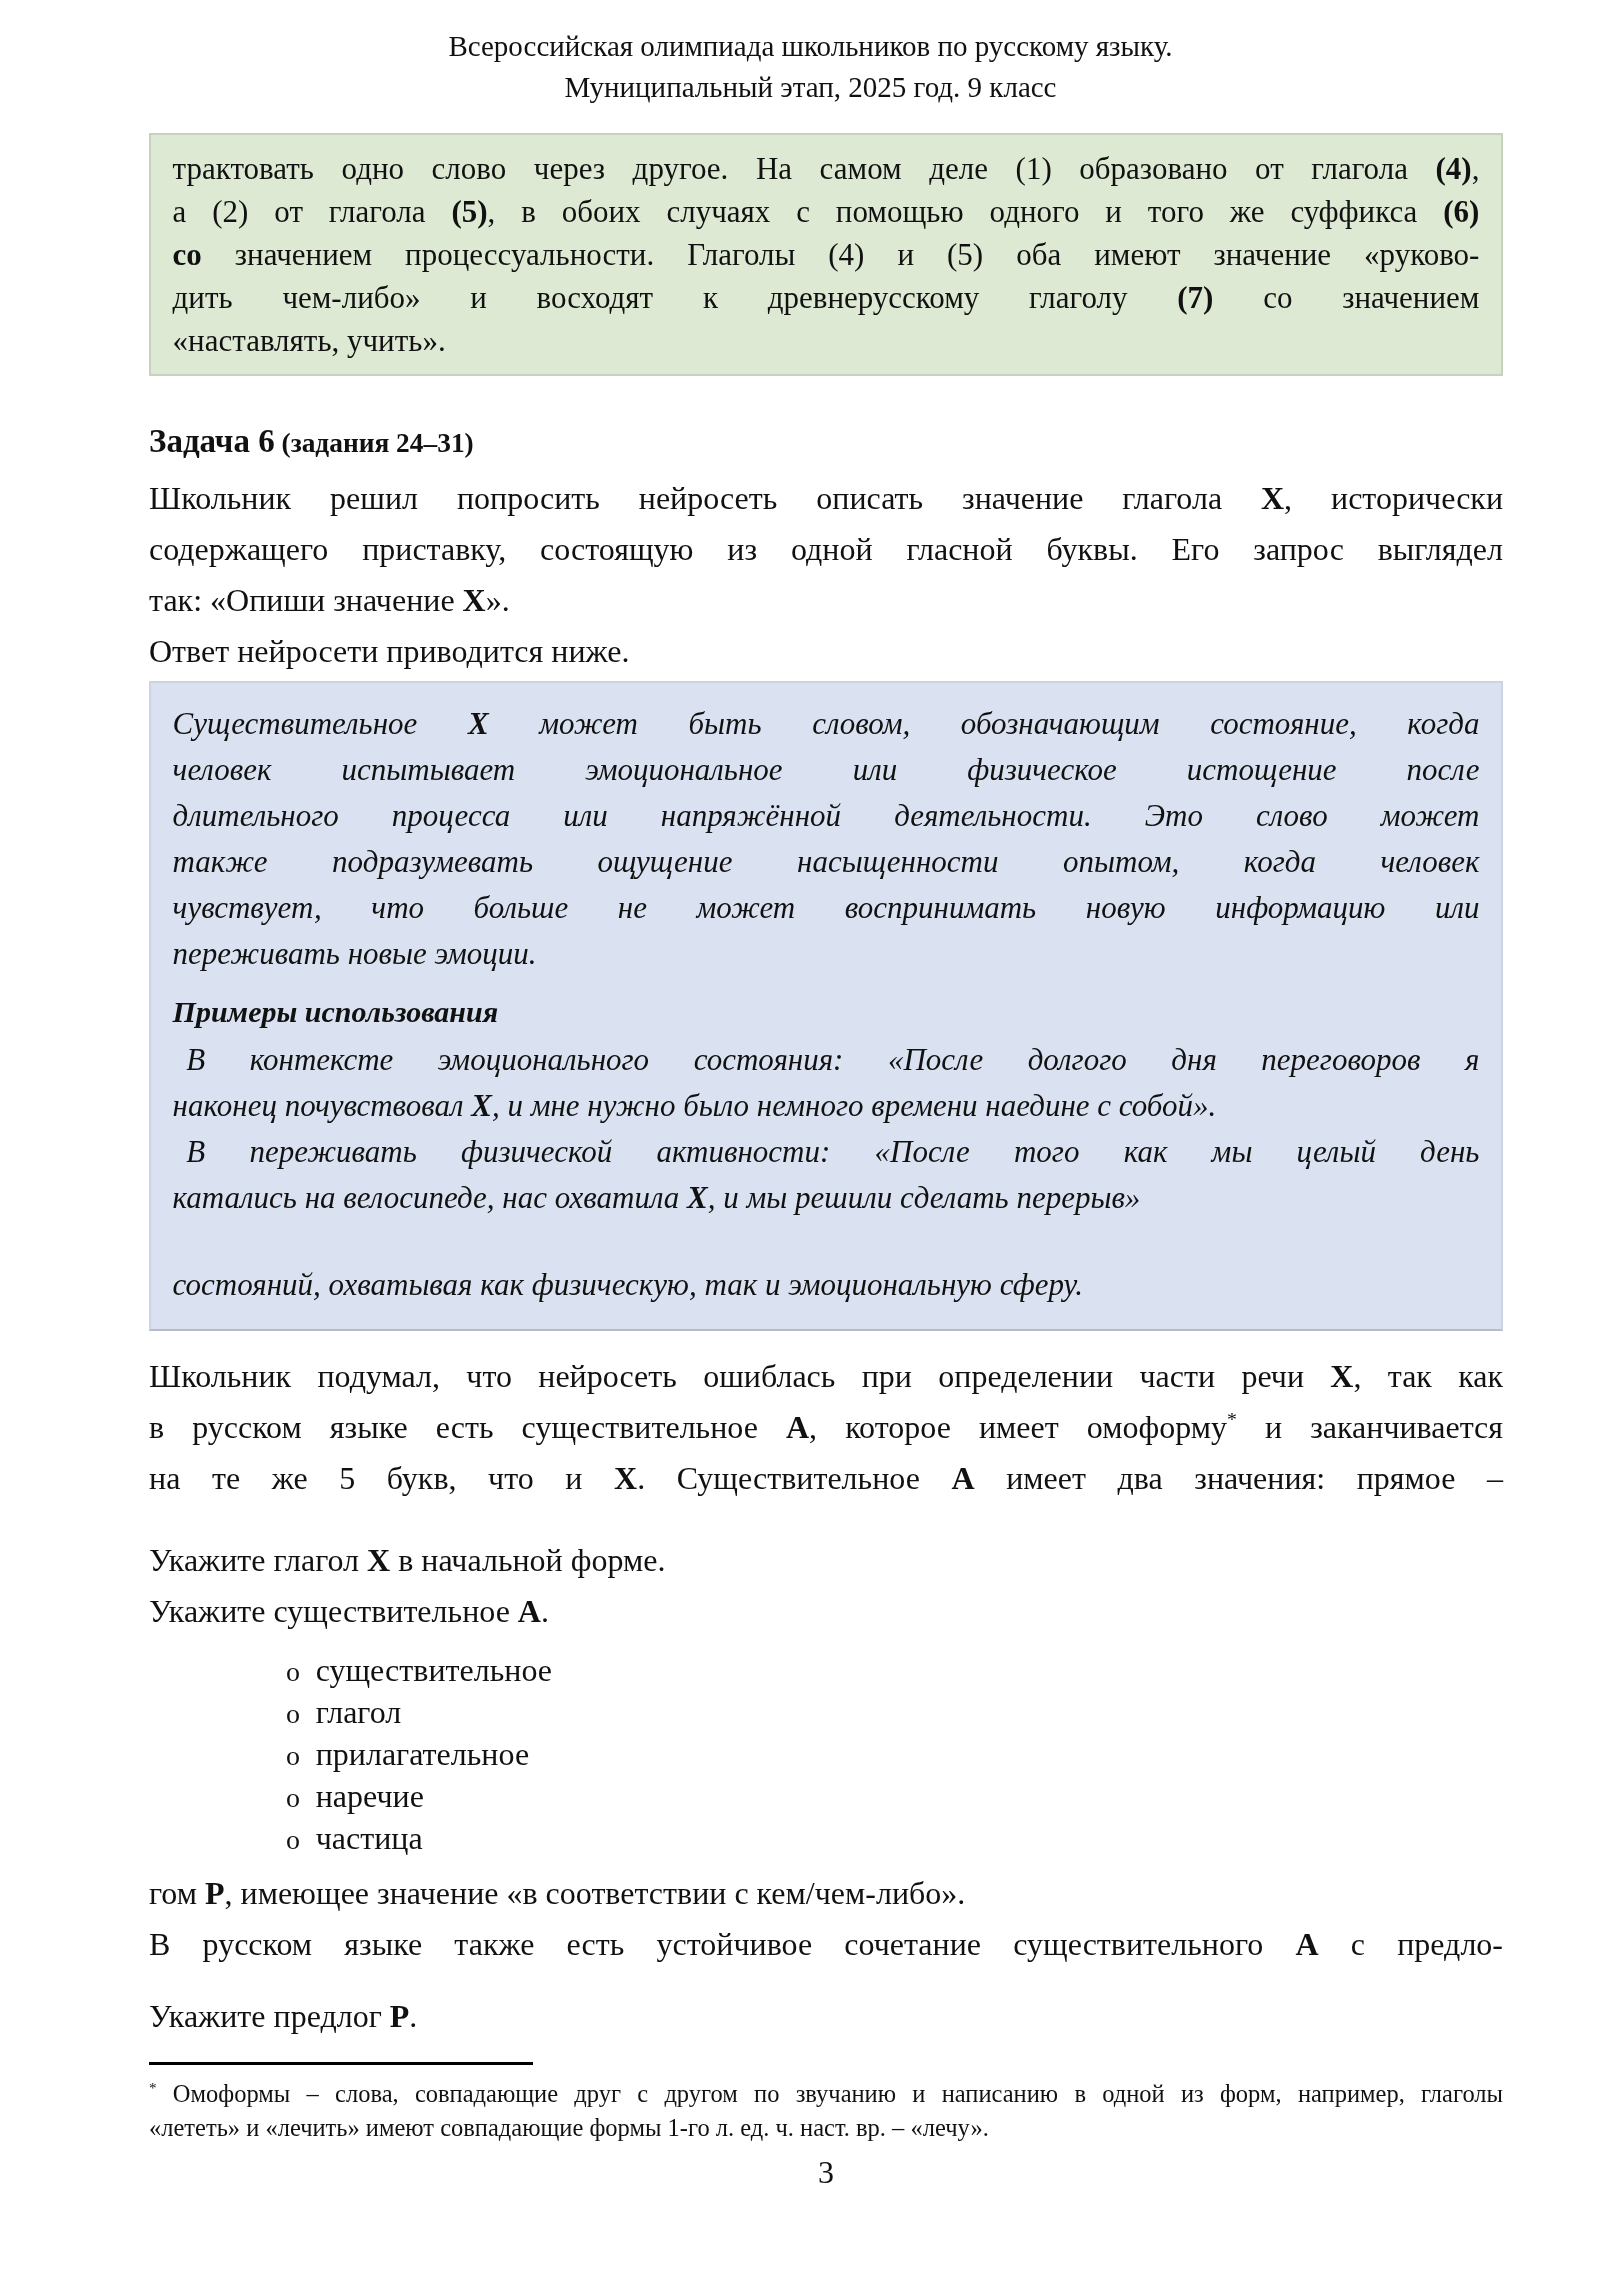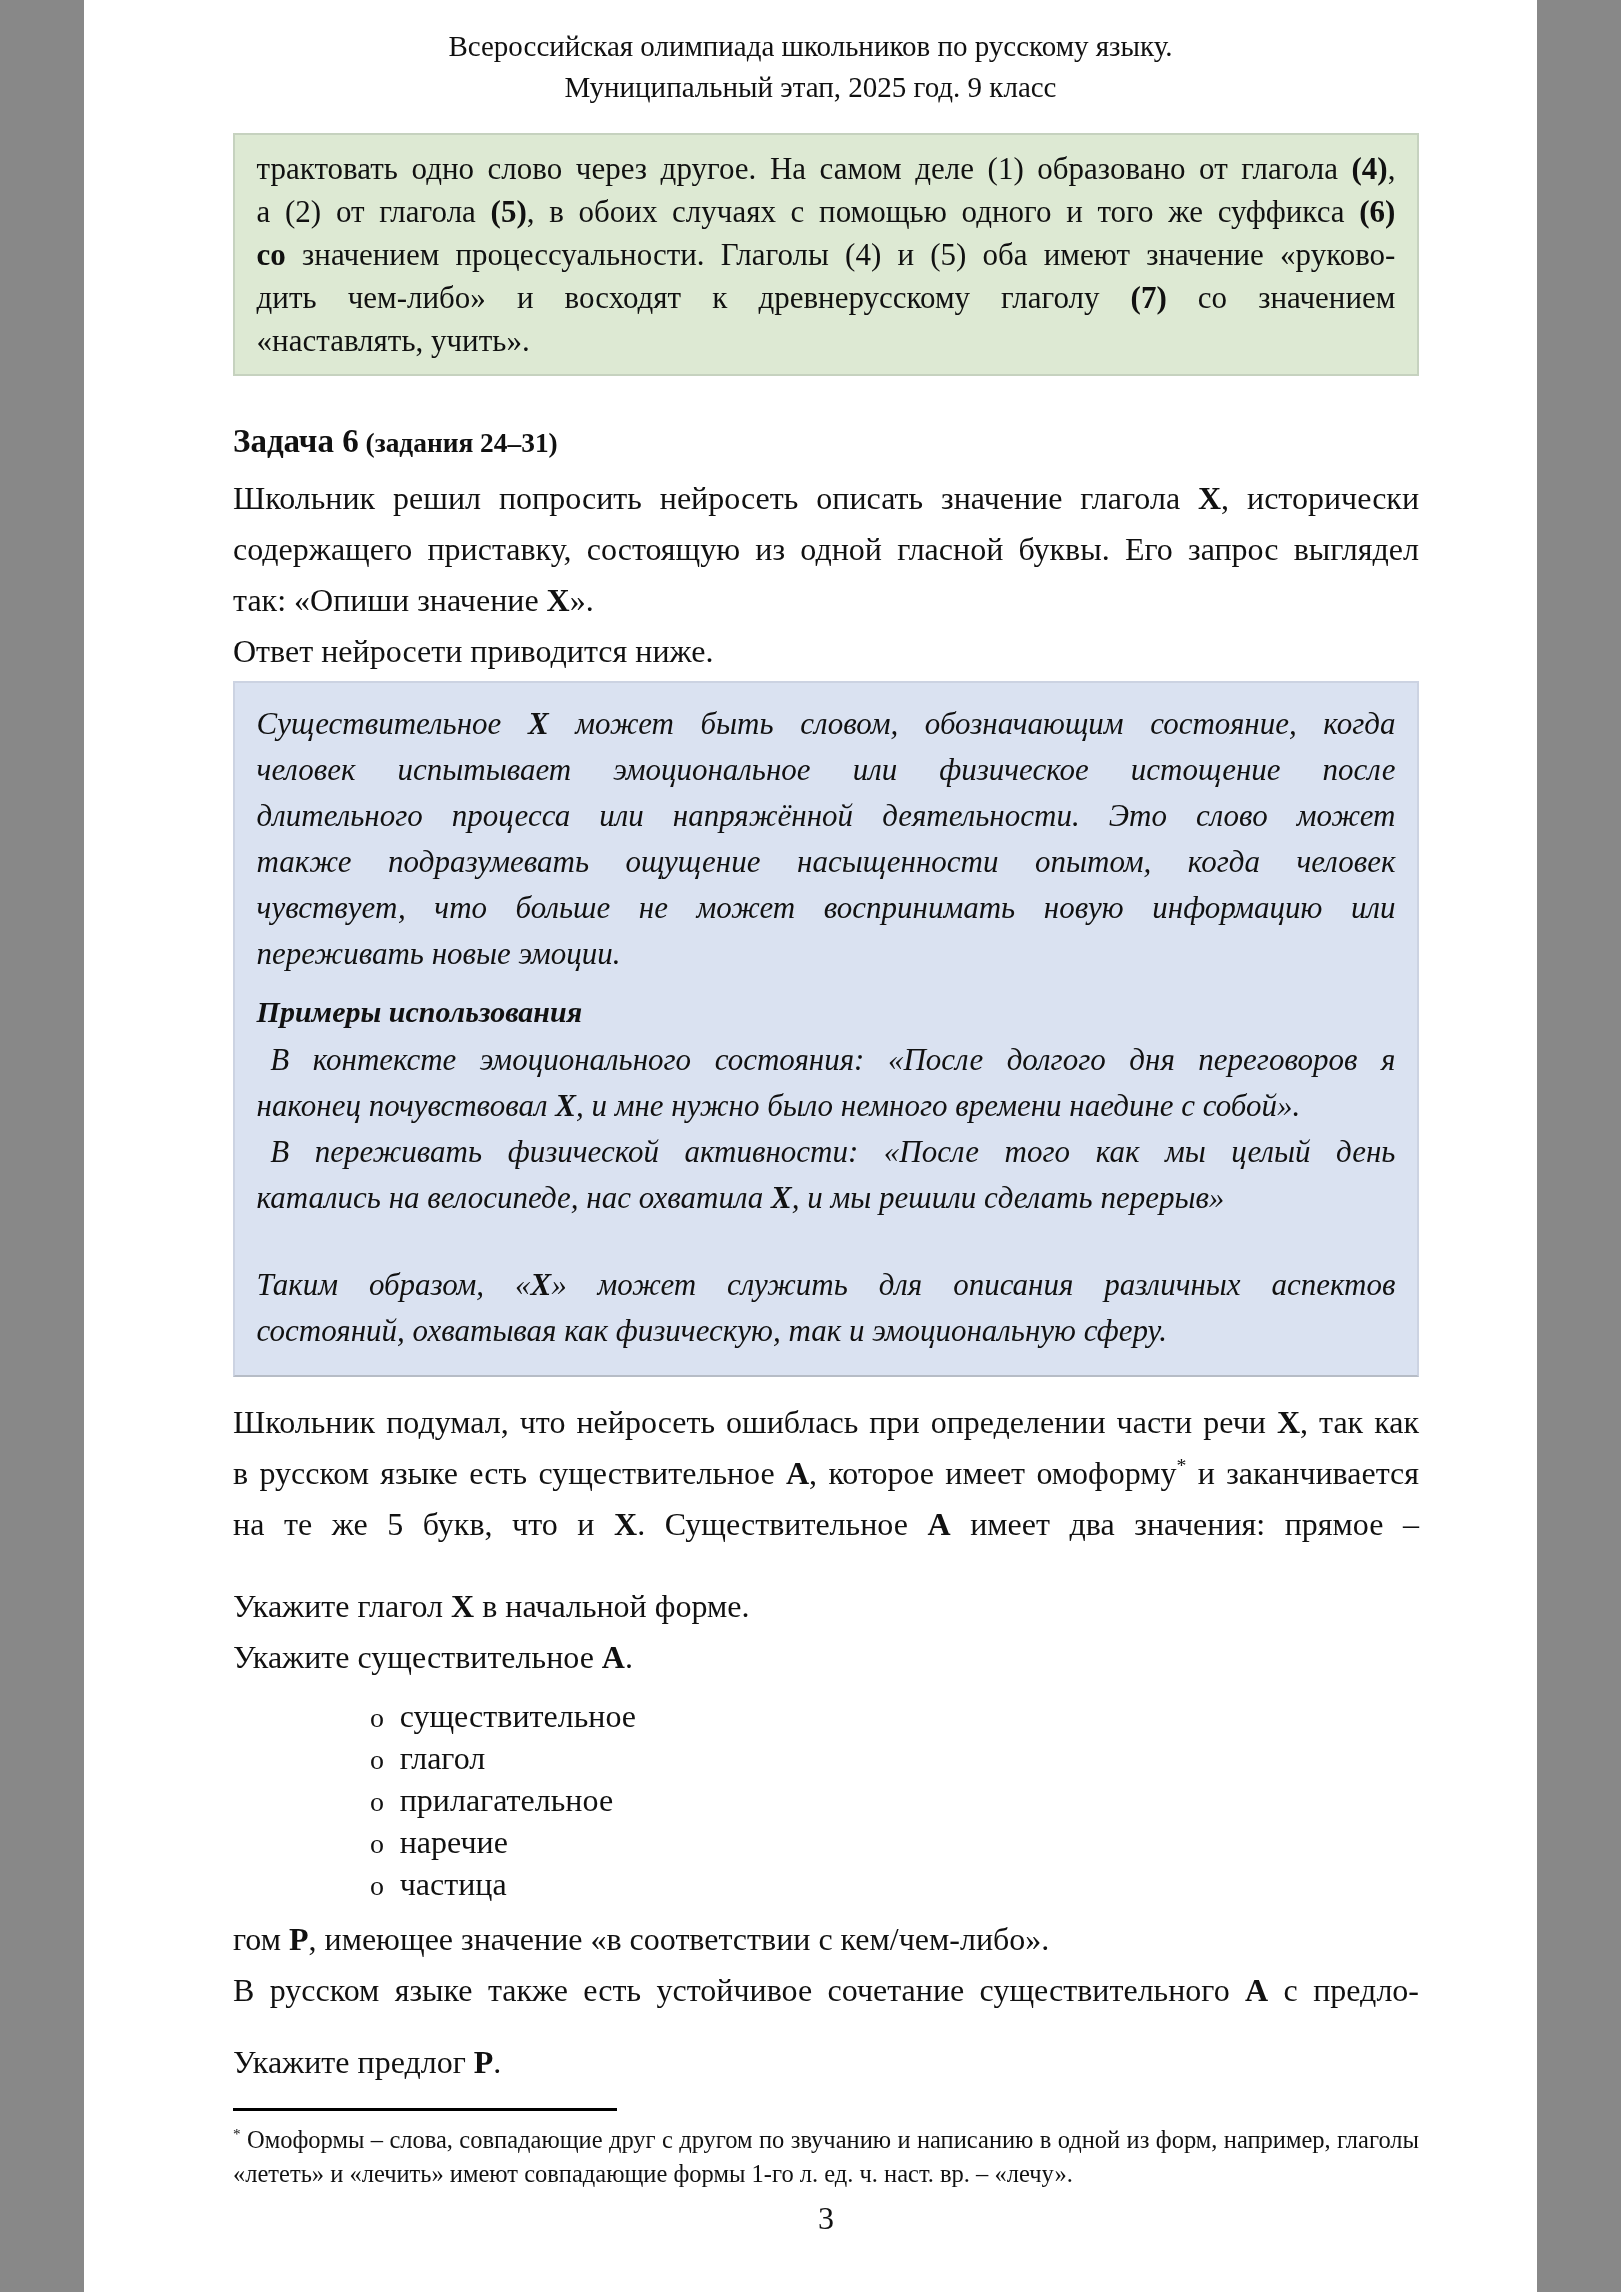--- a/index.html
+++ b/index.html
@@ -1,17 +1,17 @@
 <!DOCTYPE html>
 <html lang="ru" style="--text: #111111; --green-box-bg: #dde9d3; --green-box-border: #c6d2bf; --blue-box-bg: #dae2f1; --blue-box-border: #ccd3e2;"><head>
 <meta charset="utf-8">
 <style>
   html,body{margin:0;padding:0;background:#888;}
   .page{
-    width:1453px;min-height:2293px;background:#ffffff;color:var(--text,#111);
+    width:1621px;min-height:2293px;background:#ffffff;color:var(--text,#111);
     font-family:"Liberation Serif",serif;box-sizing:border-box;
     padding-top:25.5px;margin:0 auto;position:relative;overflow:hidden;
   }
   .header{text-align:center;font-size:29px;line-height:41px;}
   .content{margin:0 118px 0 149px;}
   .line{display:block;}
   .line.j{text-align:justify;text-align-last:justify;}
   .line.ind{text-indent:13.7px;}
   b{font-weight:bold;}
   sup{font-size:0.62em;vertical-align:super;line-height:0;}
@@ -86,21 +86,20 @@
       <div class="ai-heading">Примеры использования</div>
       <div class="para">
           <div class="line j ind">В контексте эмоционального состояния: «После долгого дня переговоров я</div>
           <div class="line">наконец почувствовал <b>Х</b>, и мне нужно было немного времени наедине с собой».</div>
         </div>
       <div class="para">
           <div class="line j ind">В переживать физической активности: «После того как мы целый день</div>
           <div class="line">катались на велосипеде, нас охватила <b>Х</b>, и мы решили сделать перерыв»</div>
         </div>
       <div class="para ai-conclusion">
-          <div class="line j">Таким образом, «<b>Х</b>» может служить для описания различных аспектов</div>
           <div class="line">состояний, охватывая как физическую, так и эмоциональную сферу.</div>
         </div>
     </div>
 
     <div class="para analysis-p">
         <div class="line j">Школьник подумал, что нейросеть ошиблась при определении части речи <b>Х</b>, так как</div>
         <div class="line j">в русском языке есть существительное <b>А</b>, которое имеет омоформу<sup>*</sup> и заканчивается</div>
         <div class="line j">на те же 5 букв, что и <b>Х</b>. Существительное <b>А</b> имеет два значения: прямое –</div>
       </div>
 

